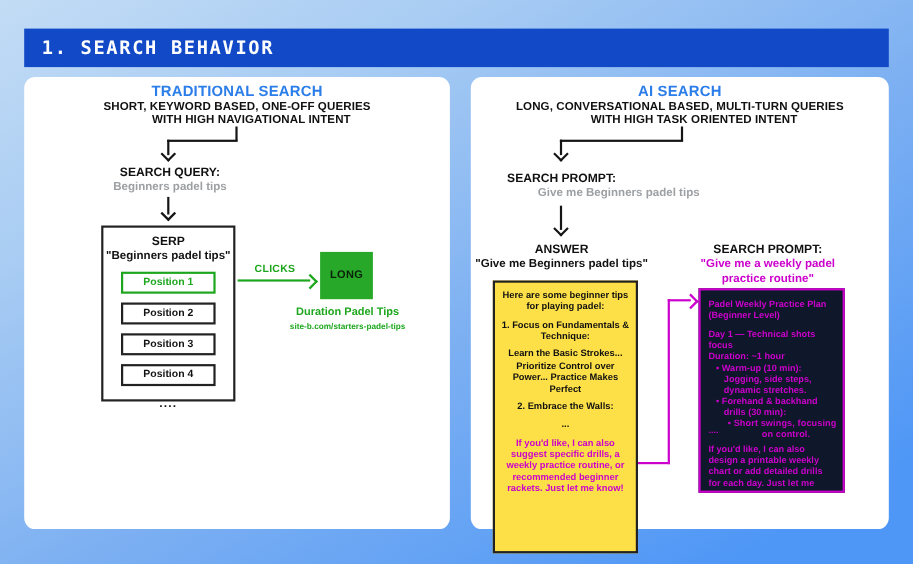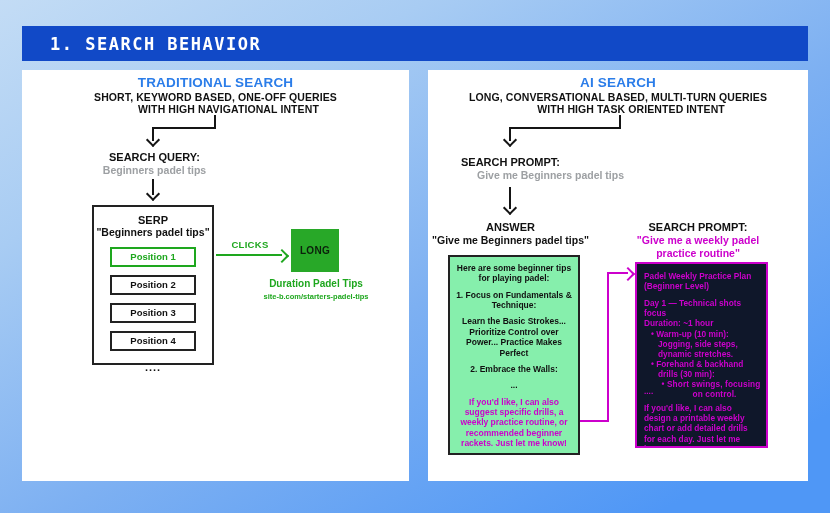--- a/index.html
+++ b/index.html
@@ -11,25 +11,25 @@
     position:relative;width:830px;height:513px;overflow:hidden;
     background:linear-gradient(150deg,#c3dcf5 0%,#a8ccf3 25%,#7db0f2 55%,#4f97f6 90%);
   }
   
   .header-bar{
     position:absolute;left:22px;top:26px;width:786px;height:35px;
     background:#1149c7;display:flex;align-items:center;
   }
   .header-bar span{
     color:#fff;font-weight:800;font-size:17px;letter-spacing:1.5px;
-    padding-left:28px;font-family:"DejaVu Sans Mono","Liberation Mono",monospace;
+    padding-left:16px;font-family:"DejaVu Sans Mono","Liberation Mono",monospace;
   }
   
   .panel{
-    position:absolute;top:70px;height:411px;background:#fff;border-radius:0;
+    position:absolute;top:70px;height:411px;background:#fff;border-radius:10px;
   }
   .panel.left{left:22px;width:387px;}
   .panel.right{left:428px;width:380px;}
   .panel-title{
     position:absolute;left:0;right:0;top:5px;margin:0;text-align:center;
     color:#2b7de9;font-size:13.5px;font-weight:800;letter-spacing:.2px;
   }
   .sub{
     position:absolute;left:0;right:0;text-align:center;
     font-size:10.5px;font-weight:800;color:#111;letter-spacing:.1px;
@@ -72,23 +72,23 @@
     position:absolute;left:269px;top:159px;width:48px;height:43px;background:#28a828;
     display:flex;align-items:center;justify-content:center;
   }
   .page-box span{font-size:10px;font-weight:800;color:#0b210b;letter-spacing:.3px;}
   .page-title{position:absolute;left:234px;top:208px;width:120px;text-align:center;
     color:#1ea71e;font-weight:800;font-size:10px;}
   .page-url{position:absolute;left:229px;top:222px;width:130px;text-align:center;
     color:#1ea71e;font-weight:700;font-size:7.5px;}
   
   .answer-box{
-    position:absolute;left:20px;top:185px;width:132px;height:200px;
+    position:absolute;left:20px;top:185px;width:132px;height:248px;
     border:2px solid #222;box-sizing:border-box;padding:6px 5px;
-    text-align:center;overflow:hidden;background:#86efac;
+    text-align:center;overflow:hidden;background:#fde047;
   }
   .answer-box p{margin:0 0 6px 0;font-size:8.5px;line-height:1.22;font-weight:800;color:#111;}
   .plan-box{
     position:absolute;left:207px;top:192px;width:133px;height:186px;
     border:2px solid #cc00cc;box-sizing:border-box;padding:7px 7px;
     text-align:left;overflow:hidden;background:#0f172a;
   }
   .plan-box p{margin:0;font-size:8.3px;line-height:1.22;font-weight:800;color:#cc00cc;}
   .plan-box p.gap{margin-top:7px;}
   .plan-box p.bullet{padding-left:14px;text-indent:-7px;}
@@ -144,21 +144,21 @@
     <h2 class="panel-title">AI SEARCH</h2>
     <div class="sub l1">LONG, CONVERSATIONAL BASED, MULTI-TURN QUERIES</div>
     <div class="sub l2">WITH HIGH TASK ORIENTED INTENT</div>
 
     <div class="seg v" style="left:191px;top:45px;height:13px;"></div>
     <div class="seg h" style="left:81px;top:57px;width:112px;"></div>
     <div class="seg v" style="left:81px;top:57px;height:14px;"></div>
     <div class="chev down" style="left:77px;top:65px;"></div>
 
     <div class="lbl" style="left:0px;top:86px;width:165px;">SEARCH PROMPT:</div>
-    <div class="val" style="left:0px;top:99px;width:165px;padding-left:40px;">Give me Beginners padel tips</div>
+    <div class="val" style="left:12px;top:99px;width:165px;padding-left:40px;">Give me Beginners padel tips</div>
 
     <div class="seg v" style="left:81px;top:117px;height:22px;"></div>
     <div class="chev down" style="left:77px;top:133px;"></div>
 
     <div class="lbl" style="left:0px;top:151px;width:165px;">ANSWER</div>
     <div class="lbl" style="left:0px;top:164px;width:165px;font-size:10.5px;">"Give me Beginners padel tips"</div>
 
     <div class="answer-box">
       <p>Here are some beginner tips for playing padel:</p>
       <p>1. Focus on Fundamentals &amp; Technique:</p>

